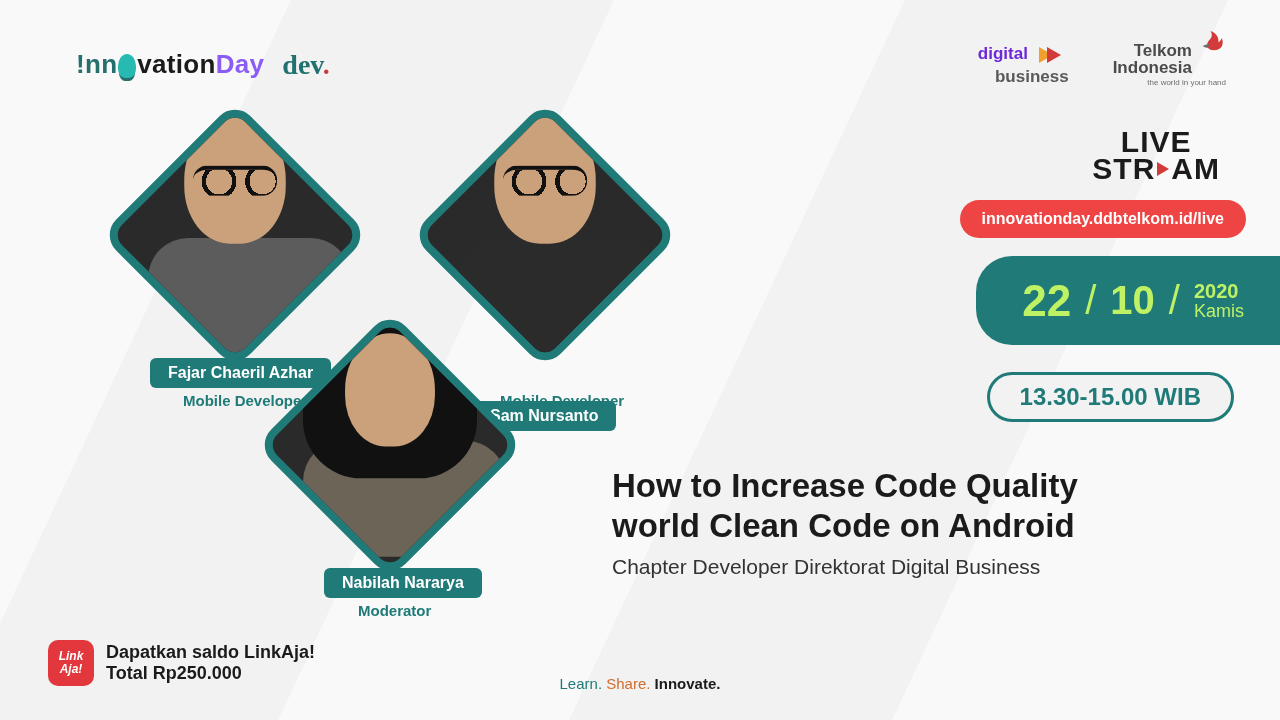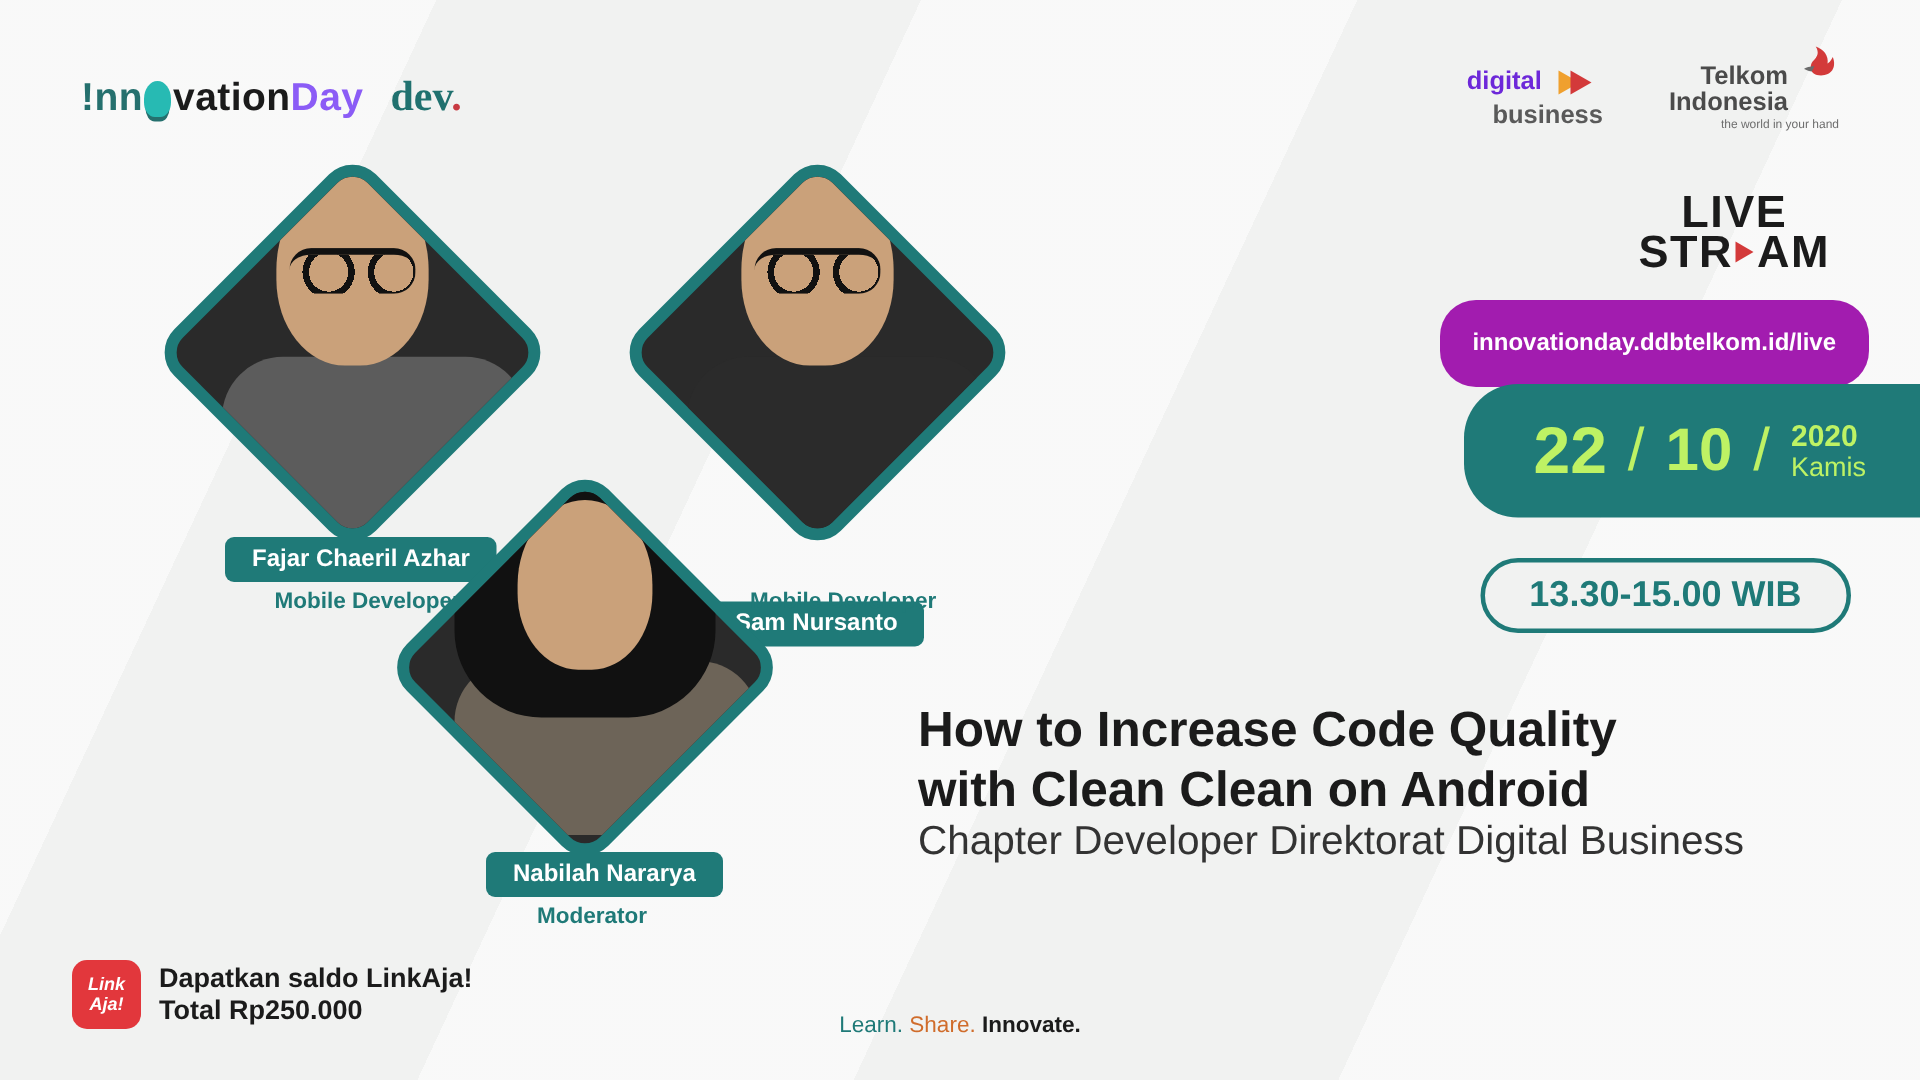--- a/index.html
+++ b/index.html
@@ -20,21 +20,21 @@
     inset: 0;
     background:
       linear-gradient(115deg, rgba(255,255,255,.55) 0 18%, transparent 18% 38%,
                               rgba(255,255,255,.55) 38% 56%, transparent 56% 76%,
                               rgba(255,255,255,.55) 76% 100%);
     pointer-events: none;
   }
 
   
   .header { position: absolute; top: 42px; left: 54px; right: 54px; display: flex; align-items: center; justify-content: space-between; }
-  .logos-left { display: flex; align-items: center; gap: 18px; }
+  .logos-left { display: flex; align-items: center; gap: 18px; margin-left: 22px; }
   .innovationday { font-weight: 800; font-size: 26px; letter-spacing: .3px; display: flex; align-items: center; }
   .innovationday .bang { color: #25706e; }
   .innovationday .bulb {
     display: inline-block; width: 18px; height: 24px; border-radius: 50% 50% 40% 40%;
     background: #27bab3; margin: 0 1px -2px 1px;
     box-shadow: 0 4px 0 -1px #25706e;
   }
   .innovationday .day { color: #8b5cf6; }
   .dev { font-family: Georgia, serif; font-size: 28px; font-weight: 700; color: #20716f; }
   .dev .dot { color: #c83a42; }
@@ -108,22 +108,22 @@
   
   .livestream { position:absolute; right:60px; top:128px; text-align:center; }
   .livestream .big { font-family: "Arial Black", Arial; font-weight:900; font-size:30px; letter-spacing:1px; line-height:.9;}
   .livestream .big .tri{
     display:inline-block; width:0; height:0; margin:0 2px 3px 2px;
     border-top:7px solid transparent; border-bottom:7px solid transparent;
     border-left:12px solid #d33a3a;
   }
   .urlpill{
     position:absolute; right:34px; top:200px;
-    background:#a21caf; color:#fff; font-weight:700; font-size:16px;
-    padding:20px 22px; border-radius:24px;
+    background:#ef4444; color:#fff; font-weight:700; font-size:16px;
+    padding:10px 22px; border-radius:24px;
   }
 
   .datebox{
     position:absolute; right:0; top:256px;
     background:#1f7a78; color:#bef264; border-radius:36px 0 0 36px;
     padding:22px 36px 22px 46px; display:flex; align-items:center; gap:14px;
     font-weight:700;
   }
   .datebox .dd{ font-size:44px; line-height:1;}
   .datebox .sep{ font-size:40px; font-weight:300;}
@@ -134,21 +134,21 @@
   .timebox{
     position:absolute; right:46px; top:372px;
     border:3px solid #1f7a78; color:#1f7a78; background:#f1f2f1;
     border-radius:28px; padding:8px 30px; font-size:24px; font-weight:700;
   }
 
   .title{
     position:absolute; right:48px; top:466px; width:620px; text-align:left;
   }
   .title h1{ font-size:33px; font-weight:800; line-height:1.2; }
-  .title .sub{ font-size:27px; color:#333; }
+  .title .sub{ font-size:21px; margin-top:10px; color:#333; }
 
   
   .footer-left{ position:absolute; left:48px; bottom:34px; display:flex; align-items:center; gap:12px;}
   .linkaja{
     width:46px; height:46px; background:#e2373c; border-radius:10px;
     color:#fff; font-weight:800; font-size:12px; display:flex; align-items:center;
     justify-content:center; text-align:center; line-height:1.05; font-style:italic;
   }
   .footer-left .txt{ font-size:18px; font-weight:700; }
   .footer-left .txt span{ display:block; font-weight:700;}
@@ -252,21 +252,21 @@
     <span>2020</span>
     <span class="dow">Kamis</span>
   </span>
 </div>
 
 <div class="timebox">13.30-15.00 WIB</div>
 
 <div class="title">
   <h1>
     <span>How to Increase Code Quality</span><br>
-    <span>with Clean Clean on Android</span>
+    <span>world Clean Code on Android</span>
   </h1>
   <div class="sub">Chapter Developer Direktorat Digital Business</div>
 </div>
 
 <div class="footer-left">
   <div class="linkaja">Link Aja!</div>
   <div class="txt">
     <span>Dapatkan saldo LinkAja!</span>
     <span>Total Rp250.000</span>
   </div>

